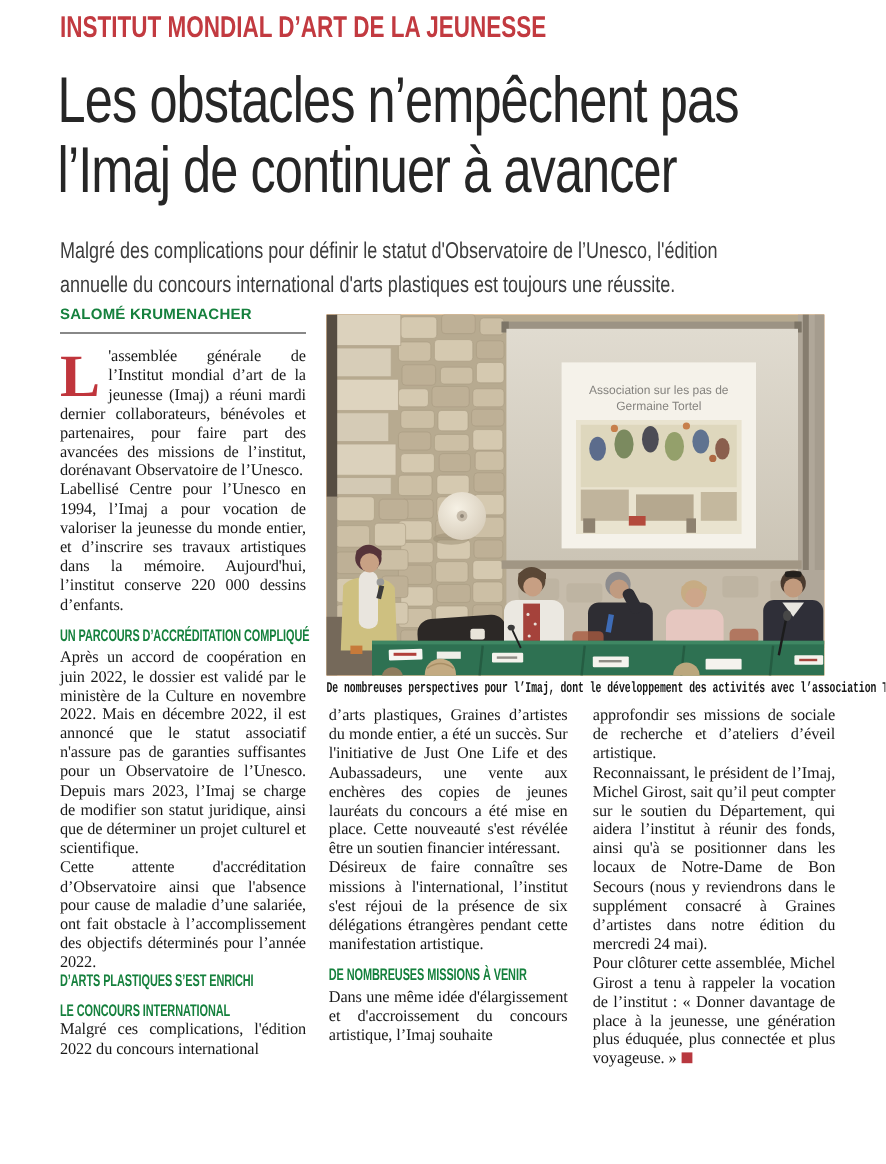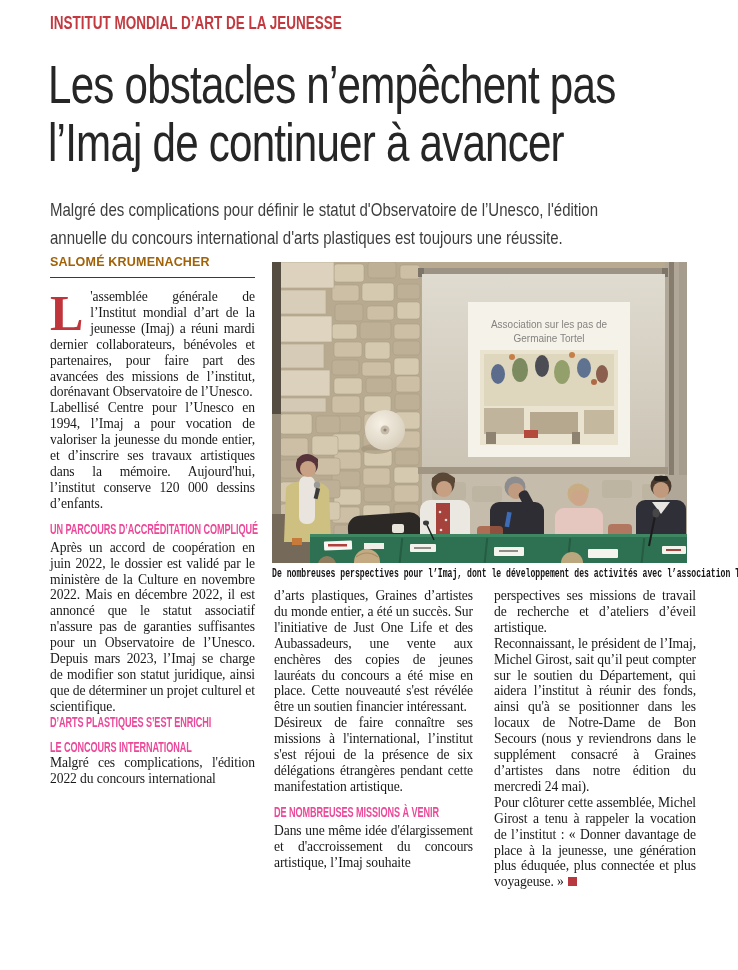--- a/index.html
+++ b/index.html
@@ -7,46 +7,46 @@
   .page {
     position:relative; width:738px; height:970px; background:#ffffff;
     font-family:"Liberation Serif", serif; color:#191919; overflow:hidden;
   }
   .abs { position:absolute; }
 
   
   .cond { display:inline-block; transform-origin:0 50%; white-space:nowrap; }
 
   .kicker { left:50px; top:8px; font-family:"Liberation Sans", sans-serif;
-    font-weight:bold; font-size:18px; line-height:30px; color:#c23a40; }
+    font-weight:bold; font-size:25px; line-height:30px; color:#c23a40; }
   .kicker .cond { transform:scaleX(0.75); }
 
   .headline { left:48px; top:55px; font-family:"Liberation Sans", sans-serif;
     font-weight:400; font-size:54px; line-height:58px; color:#262626; letter-spacing:-1px; }
   .headline .cond { transform:scaleX(0.78); }
 
   .lede { left:50px; top:196px; font-family:"Liberation Sans", sans-serif;
     font-size:19px; line-height:28px; color:#3d3d3d; }
   .lede .cond { transform:scaleX(0.79); }
 
   .col { font-size:13.6px; line-height:15.9px; text-align:justify; letter-spacing:-0.1px; }
   .col p { margin:0; }
   .col1 { left:50px; top:255px; width:205px; }
   .col2 { left:274px; top:588px; width:199px; }
   .col3 { left:494px; top:588px; width:202px; }
 
   .byline { font-family:"Liberation Sans", sans-serif; font-weight:bold;
-    font-size:12.5px; line-height:15px; color:#a16207; letter-spacing:0.2px; }
+    font-size:12.5px; line-height:15px; color:#15803d; letter-spacing:0.2px; }
   .byline-rule { border:none; border-top:1.4px solid #3a3a3a; margin:7px 0 11px 0; width:100%; }
 
   .dropcap { float:left; color:#c0353c; font-weight:bold;
     font-size:50px; line-height:40px; padding:4px 7px 0 0; font-family:"Liberation Serif", serif; }
 
   .subhead { font-family:"Liberation Sans", sans-serif; font-weight:bold;
-    font-size:14px; line-height:15px; color:#ec4899; text-align:left; }
+    font-size:14px; line-height:15px; color:#15803d; text-align:left; }
   .subhead .cond { transform:scaleX(0.65); }
   .mt { margin-top:10px; }
   .mb { margin-bottom:3px; }
 
   .photo { left:272px; top:262px; width:415px; height:301px; background:#fdba74; }
   .photo svg { display:block; width:100%; height:100%; }
 
   .caption { left:272px; top:567px; width:415px; font-family:Liberation Mono, monospace;
     font-weight:bold; font-size:12.5px; line-height:15px; color:#141414; }
   .caption .cond { transform:scaleX(0.65); }
@@ -70,23 +70,24 @@
 
   <div class="abs lede">
     <div><span class="cond">Malgré des complications pour définir le statut d'Observatoire de l’Unesco, l'édition</span></div>
     <div><span class="cond">annuelle du concours international d'arts plastiques est toujours une réussite.</span></div>
   </div>
 
   <div class="abs col col1">
     <div class="byline">SALOMÉ KRUMENACHER</div>
     <hr class="byline-rule">
     <p><span class="dropcap">L</span><span>'assemblée générale de l’Institut mondial d’art de la jeunesse (Imaj) a réuni mardi dernier collaborateurs, bénévoles et partenaires, pour faire part des avancées des missions de l’institut, dorénavant Observatoire de l’Unesco.</span></p>
-    <p>Labellisé Centre pour l’Unesco en 1994, l’Imaj a pour vocation de valoriser la jeunesse du monde entier, et d’inscrire ses travaux artistiques dans la mémoire. Aujourd'hui, l’institut conserve 120 000 dessins d’enfants.</p>
+    <p>Labellisé Centre pour l’Unesco en 1994, l’Imaj a pour vocation de valoriser la jeunesse du monde entier, et d’inscrire ses travaux artistiques dans la mémoire. Aujourd'hui, l’institut conserve 220 000 dessins d’enfants.</p>
     <div class="subhead mt mb"><span class="cond">UN PARCOURS D’ACCRÉDITATION COMPLIQUÉ</span></div>
     <p>Après un accord de coopération en juin 2022, le dossier est validé par le ministère de la Culture en novembre 2022. Mais en décembre 2022, il est annoncé que le statut associatif n'assure pas de garanties suffisantes pour un Observatoire de l’Unesco. Depuis mars 2023, l’Imaj se charge de modifier son statut juridique, ainsi que de déterminer un projet culturel et scientifique.</p>
+    <p>Cette attente d'accréditation d’Observatoire ainsi que l'absence pour cause de maladie d’une salariée, ont fait obstacle à l’accomplissement des objectifs déterminés pour l’année 2022.</p>
     <div class="subhead mb"><span class="cond">D’ARTS PLASTIQUES S’EST ENRICHI</span></div>
     <div class="subhead mt"><span class="cond">LE CONCOURS INTERNATIONAL</span></div>
     <p>Malgré ces complications, l'édition 2022 du concours international</p>
   </div>
 
   <div class="abs photo">
     <svg viewBox="0 0 415 301" preserveAspectRatio="none">
       <defs>
         <linearGradient id="sg" x1="0" y1="0" x2="0" y2="1">
           <stop offset="0" stop-color="#e0dbd0"></stop>
@@ -321,18 +322,18 @@
   </div>
 
   <div class="abs col col2">
     <p>d’arts plastiques, Graines d’artistes du monde entier, a été un succès. Sur l'initiative de Just One Life et des Aubassadeurs, une vente aux enchères des copies de jeunes lauréats du concours a été mise en place. Cette nouveauté s'est révélée être un soutien financier intéressant.</p>
     <p>Désireux de faire connaître ses missions à l'international, l’institut s'est réjoui de la présence de six délégations étrangères pendant cette manifestation artistique.</p>
     <div class="subhead mt mb"><span class="cond">DE NOMBREUSES MISSIONS À VENIR</span></div>
     <p>Dans une même idée d'élargissement et d'accroissement du concours artistique, l’Imaj souhaite</p>
   </div>
 
   <div class="abs col col3">
-    <p>perspectives ses missions de travail de recherche et d’ateliers d’éveil artistique.</p>
+    <p>approfondir ses missions de sociale de recherche et d’ateliers d’éveil artistique.</p>
     <p>Reconnaissant, le président de l’Imaj, Michel Girost, sait qu’il peut compter sur le soutien du Département, qui aidera l’institut à réunir des fonds, ainsi qu'à se positionner dans les locaux de Notre-Dame de Bon Secours (nous y reviendrons dans le supplément consacré à Graines d’artistes dans notre édition du mercredi 24 mai).</p>
     <p><span>Pour clôturer cette assemblée, Michel Girost a tenu à rappeler la vocation de l’institut : </span><span class="quote-italic">« Donner davantage de place à la jeunesse, une génération plus éduquée, plus connectée et plus voyageuse. »</span><span class="endmark"></span></p>
   </div>
 
 </div>
 
 </body></html>

